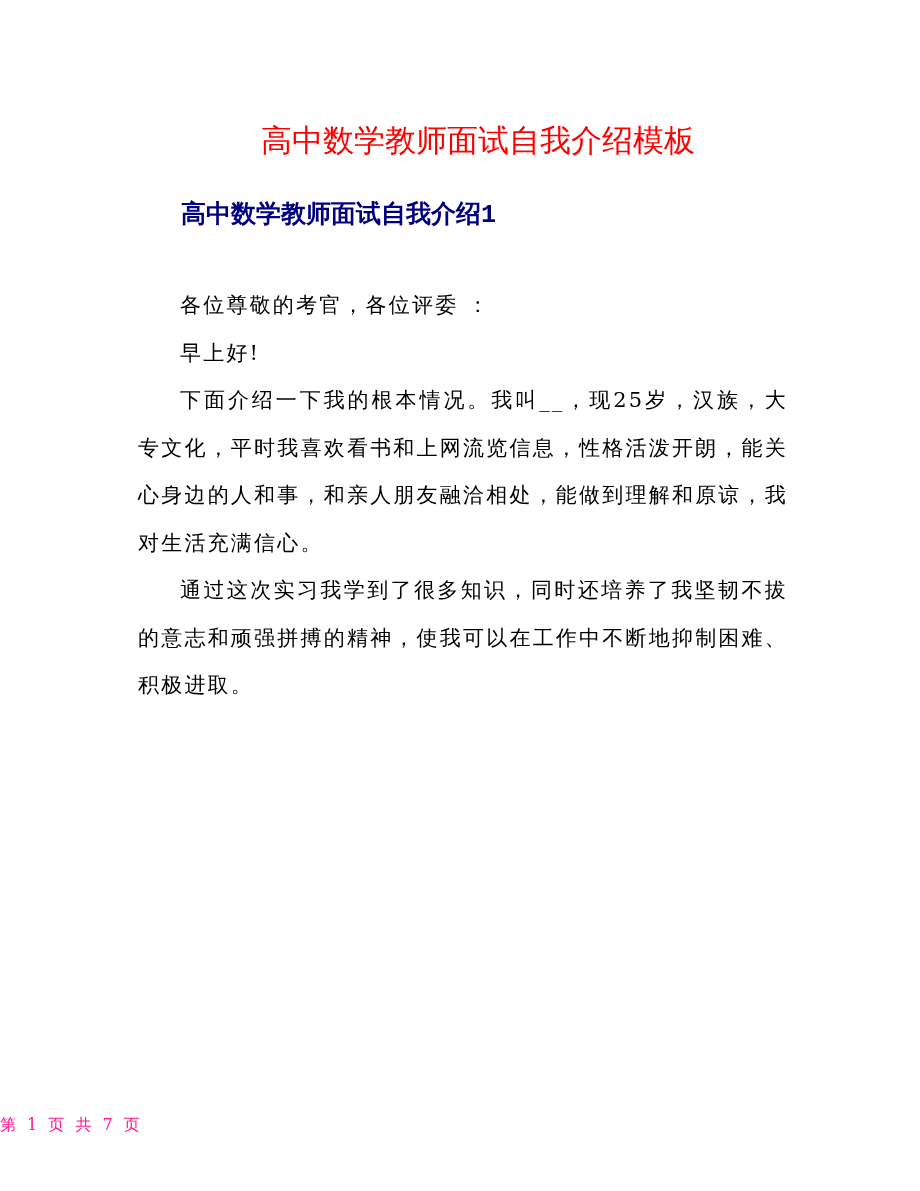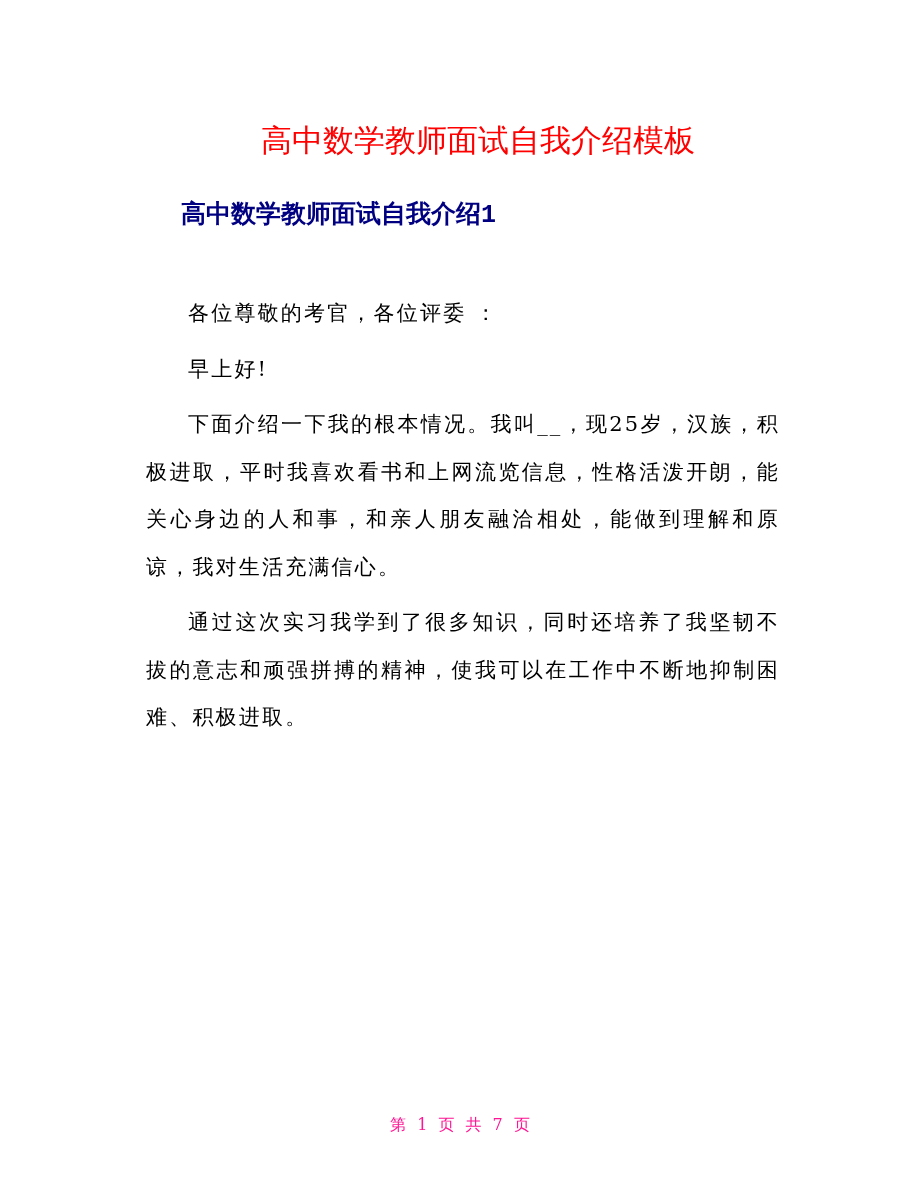--- a/index.html
+++ b/index.html
@@ -45,49 +45,49 @@
       line-height: 36px;
       color: #000080;
     }
     .body-text {
       position: absolute;
       left: 138px;
       top: 282px;
       width: 650px;
     }
     .para {
-      margin: 8px;
+      margin: 0;
       font-size: 21px;
       line-height: 47.5px;
       letter-spacing: 2.2px;
       text-indent: 42px;
       text-align: justify;
       color: #000000;
     }
     .footer {
       position: absolute;
       left: 0;
       width: 920px;
       top: 1114px;
-      text-align: center;
+      text-align: left;
       font-size: 16px;
       line-height: 22px;
       color: #ff1493;
       word-spacing: 6px;
     }
   </style>
 </head>
 <body>
 
 <div class="page">
   <div class="doc-title">高中数学教师面试自我介绍模板</div>
 
   <div class="section-heading">高中数学教师面试自我介绍1</div>
 
   <div class="body-text">
     <p class="para">各位尊敬的考官，各位评委 ：</p>
     <p class="para">早上好!</p>
-    <p class="para">下面介绍一下我的根本情况。我叫__，现25岁，汉族，积极进取，平时我喜欢看书和上网流览信息，性格活泼开朗，能关心身边的人和事，和亲人朋友融洽相处，能做到理解和原谅，我对生活充满信心。</p>
+    <p class="para">下面介绍一下我的根本情况。我叫__，现25岁，汉族，大专文化，平时我喜欢看书和上网流览信息，性格活泼开朗，能关心身边的人和事，和亲人朋友融洽相处，能做到理解和原谅，我对生活充满信心。</p>
     <p class="para">通过这次实习我学到了很多知识，同时还培养了我坚韧不拔的意志和顽强拼搏的精神，使我可以在工作中不断地抑制困难、积极进取。</p>
   </div>
 
   <div class="footer">第 1 页 共 7 页</div>
 </div>
 
 </body></html>

